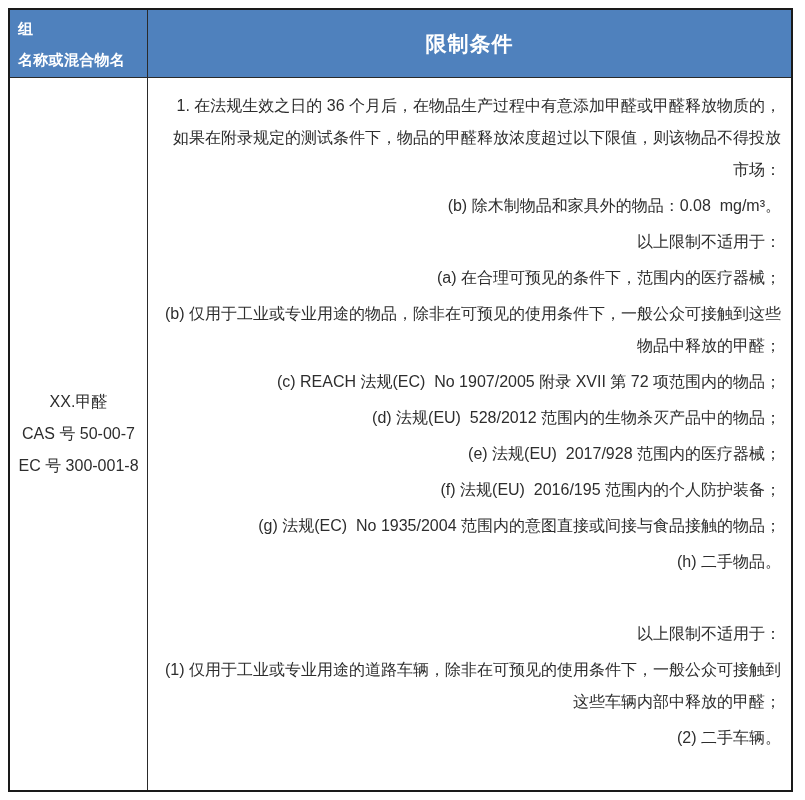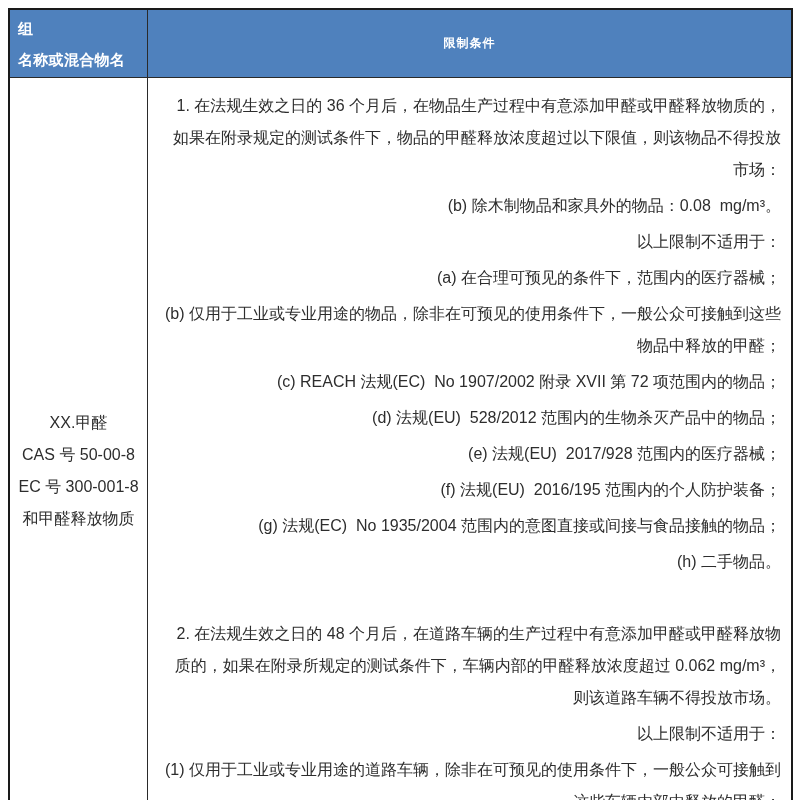--- a/index.html
+++ b/index.html
@@ -40,21 +40,21 @@
     border-right:1px solid var(--border-inner);
     display:flex;flex-direction:column;justify-content:center;
     padding:2px 8px;
     font-size:15px;
     line-height:31px;
     text-align:left;
     letter-spacing:0.3px;
   }
   .h2{
     display:flex;align-items:center;justify-content:center;
-    font-size:12px;
+    font-size:21px;
     letter-spacing:1px;
   }
   .bcell{
     box-sizing:border-box;
     font-size:16px;
     line-height:32px;
   }
   .b1{
     border-right:1px solid var(--border-inner);
     min-height:712px;
@@ -83,38 +83,36 @@
       <div>物质名称、物质组</div>
       <div>名称或混合物名称</div>
     </div>
 
     <div class="hcell h2">
       <span>限制条件</span>
     </div>
 
     <div class="bcell b1">
       <div>XX.甲醛</div>
-      <div>CAS 号 50-00-8</div>
+      <div>CAS 号 50-00-7</div>
       <div>EC 号 300-001-8</div>
-      <div>和甲醛释放物质</div>
     </div>
 
     <div class="bcell b2">
       <p>1. 在法规生效之日的 36 个月后，在物品生产过程中有意添加甲醛或甲醛释放物质的，如果在附录规定的测试条件下，物品的甲醛释放浓度超过以下限值，则该物品不得投放市场：</p>
       <p>(b) 除木制物品和家具外的物品：0.08  mg/m³。</p>
       <p>以上限制不适用于：</p>
       <p>(a) 在合理可预见的条件下，范围内的医疗器械；</p>
       <p>(b) 仅用于工业或专业用途的物品，除非在可预见的使用条件下，一般公众可接触到这些物品中释放的甲醛；</p>
-      <p>(c) REACH 法规(EC)  No 1907/2002 附录 XVII 第 72 项范围内的物品；</p>
+      <p>(c) REACH 法规(EC)  No 1907/2005 附录 XVII 第 72 项范围内的物品；</p>
       <p>(d) 法规(EU)  528/2012 范围内的生物杀灭产品中的物品；</p>
       <p>(e) 法规(EU)  2017/928 范围内的医疗器械；</p>
       <p>(f) 法规(EU)  2016/195 范围内的个人防护装备；</p>
       <p>(g) 法规(EC)  No 1935/2004 范围内的意图直接或间接与食品接触的物品；</p>
       <p>(h) 二手物品。</p>
       <p></p>
-      <p>2. 在法规生效之日的 48 个月后，在道路车辆的生产过程中有意添加甲醛或甲醛释放物质的，如果在附录所规定的测试条件下，车辆内部的甲醛释放浓度超过 0.062 mg/m³，则该道路车辆不得投放市场。</p>
       <p>以上限制不适用于：</p>
       <p>(1) 仅用于工业或专业用途的道路车辆，除非在可预见的使用条件下，一般公众可接触到这些车辆内部中释放的甲醛；</p>
       <p>(2) 二手车辆。</p>
     </div>
 
   </div>
 </div>
 
 </body></html>

